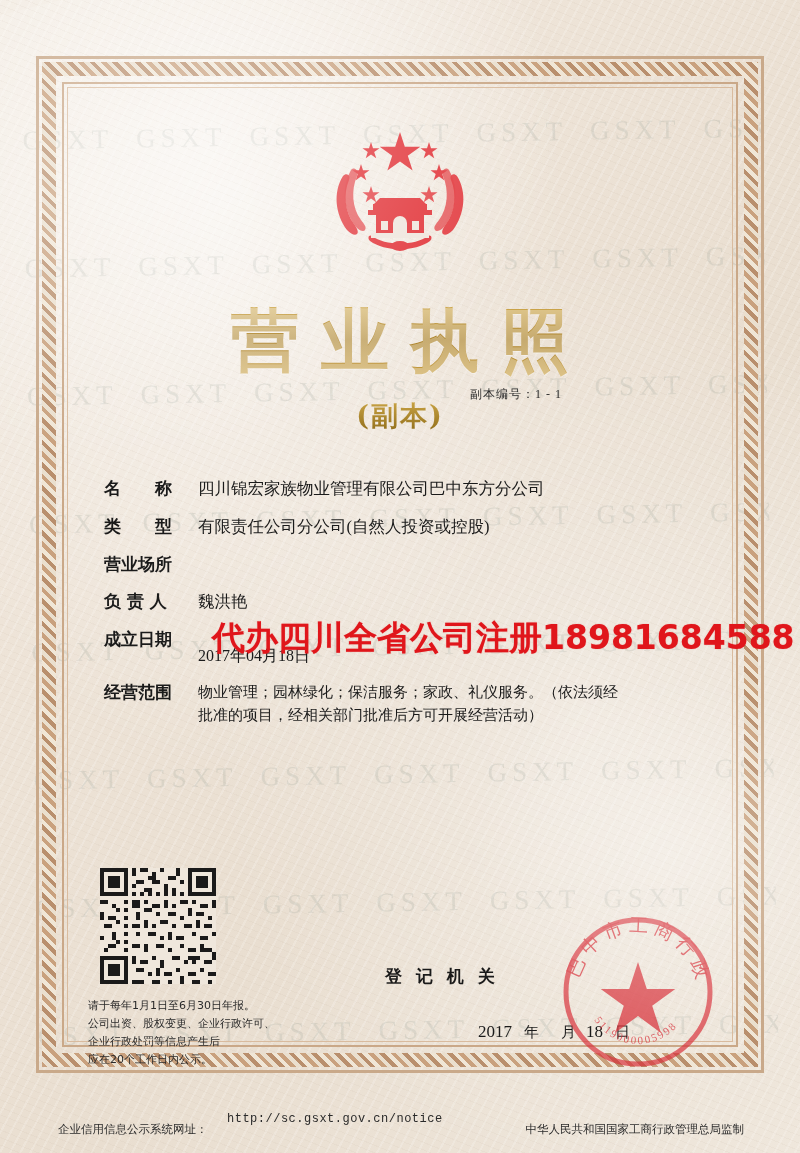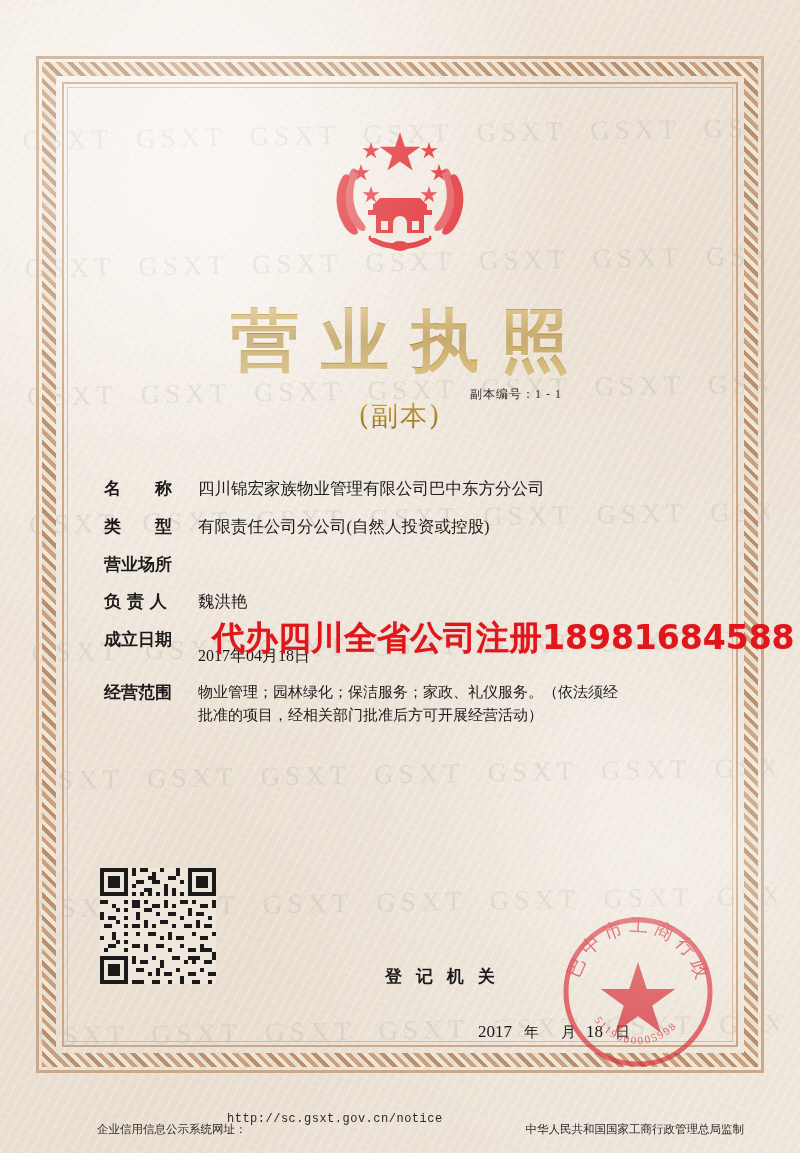--- a/index.html
+++ b/index.html
@@ -108,21 +108,21 @@
     background-clip: text;
     -webkit-text-fill-color: transparent;
     text-shadow: 0 1px 0 rgba(255,255,255,0.35);
   }
   .subtitle {
     position: absolute;
     top: 398px;
     left: 0; right: 0;
     text-align: center;
     font-family: "DejaVu Serif", serif;
-    font-weight: normal;
+    font-weight: bold;
     font-size: 27px;
     letter-spacing: 2px;
     color: #9e7a22;
     background: linear-gradient(180deg, #cfa949 0%, #8d6a17 100%);
     -webkit-background-clip: text;
     background-clip: text;
     -webkit-text-fill-color: transparent;
   }
 
   .copy-no {
@@ -263,21 +263,20 @@
   }
 
   
   .footer-left {
     position: absolute;
     left: 58px;
     top: 1122px;
     font-family: "DejaVu Sans", sans-serif;
     font-size: 11.5px;
     color: #2a2a2a;
-    margin-left: 39px;
   }
   .footer-url {
     position: absolute;
     left: 227px;
     top: 1112px;
     font-family: "Liberation Mono", monospace;
     font-size: 12px;
     color: #2a2a2a;
     letter-spacing: 0.5px;
   }
@@ -451,20 +450,26 @@
       <text font-family="DejaVu Serif, serif" font-size="19" fill="#d8333c" letter-spacing="5" opacity="0.9">
         <textPath href="#sealArcTop" startOffset="7%">巴中市工商行政管理局</textPath>
       </text>
       <text font-family="Liberation Serif, serif" font-size="11" fill="#d8333c" letter-spacing="2" opacity="0.9">
         <textPath href="#sealArcBottom" startOffset="18%">5119000005998</textPath>
       </text>
       <path d="M82,52 l8.8,27.1 h28.5 l-23.1,16.7 8.8,27.1 -23,-16.8 -23,16.8 8.8,-27.1 -23.1,-16.7 h28.5 Z" fill="#d8333c" opacity="0.9"></path>
     </svg>
   </div>
 
+  <div class="notice">
+    <div>请于每年1月1日至6月30日年报。</div>
+    <div>公司出资、股权变更、企业行政许可、</div>
+    <div>企业行政处罚等信息产生后</div>
+    <div>应在20个工作日内公示。</div>
+  </div>
 
   <div class="footer-left">企业信用信息公示系统网址：</div>
   <div class="footer-url">http://sc.gsxt.gov.cn/notice</div>
   <div class="footer-right">中华人民共和国国家工商行政管理总局监制</div>
 
   <div class="glare"></div>
   <div class="glare2"></div>
 </div>
 
 </body></html>

